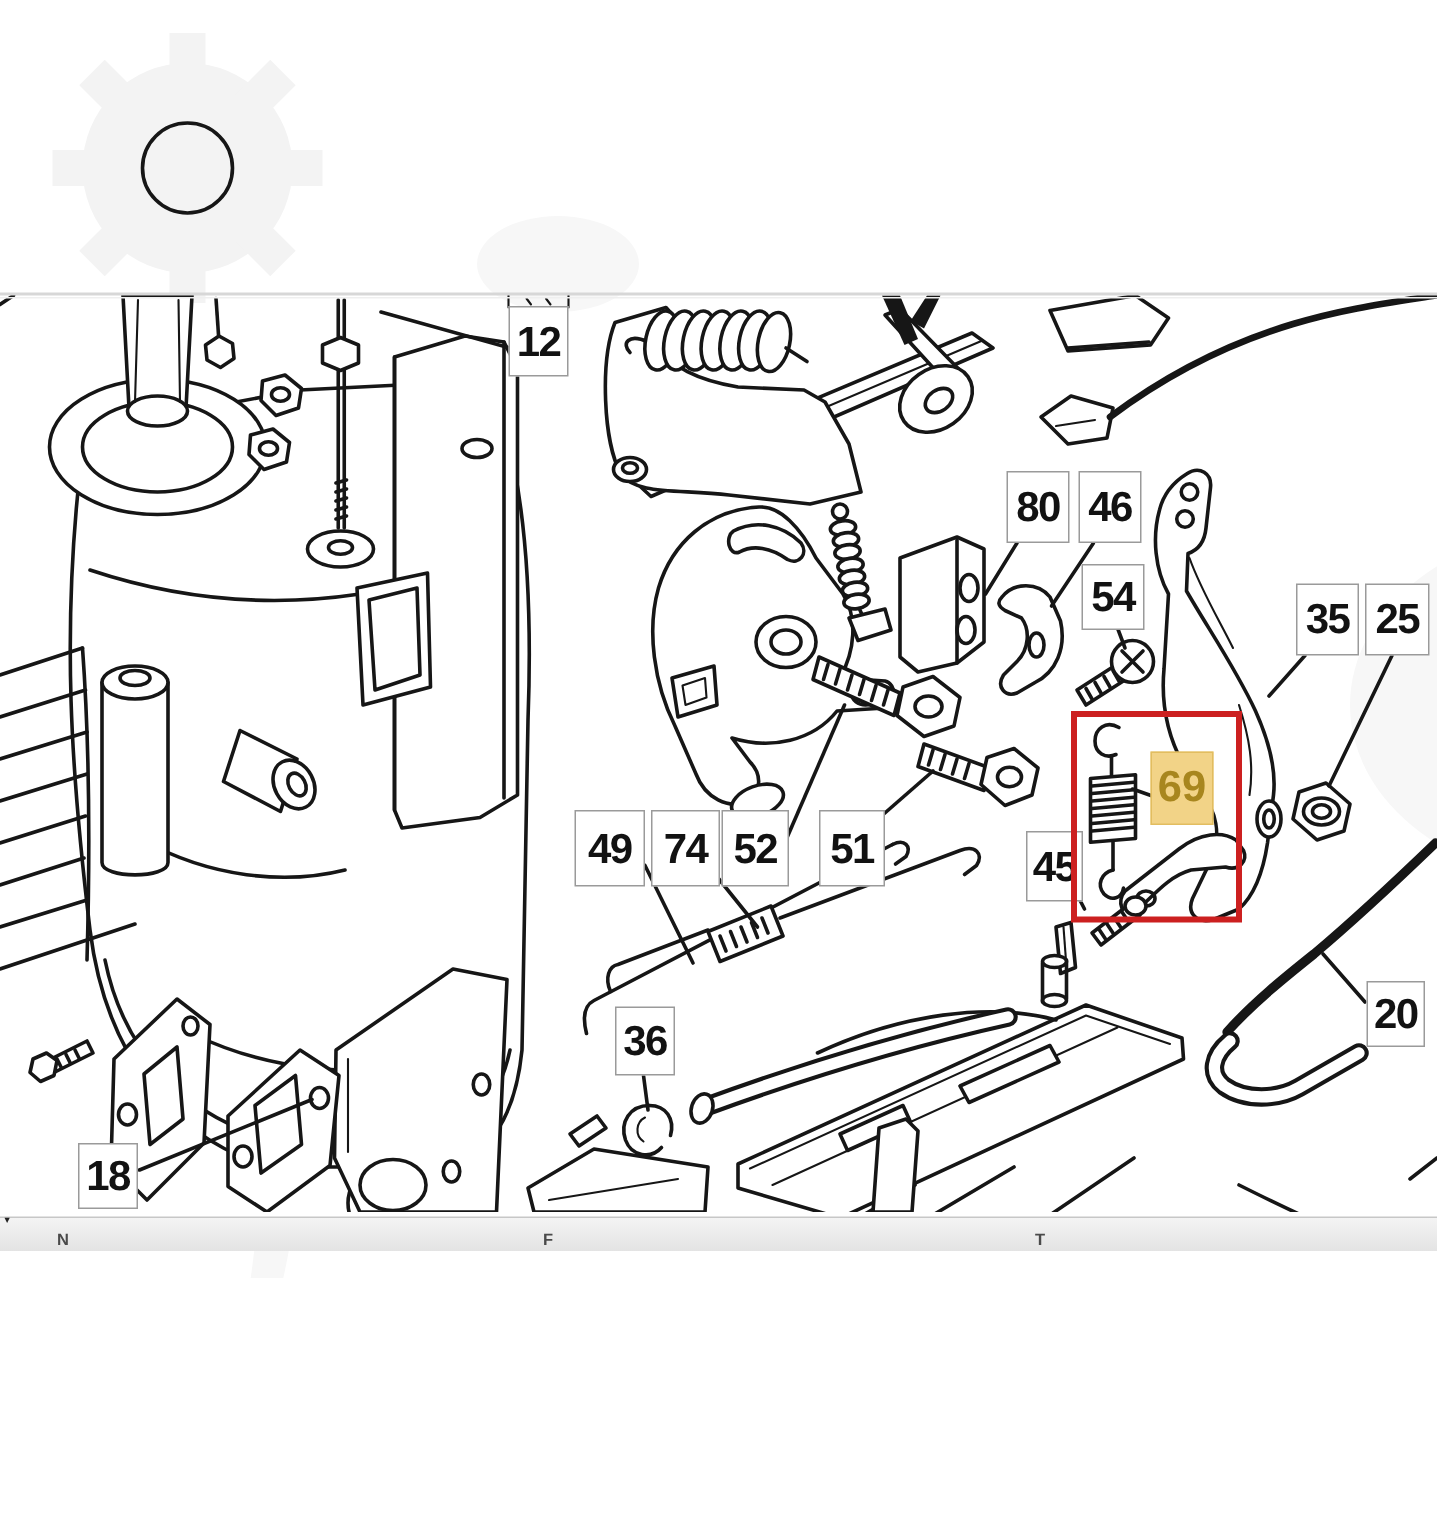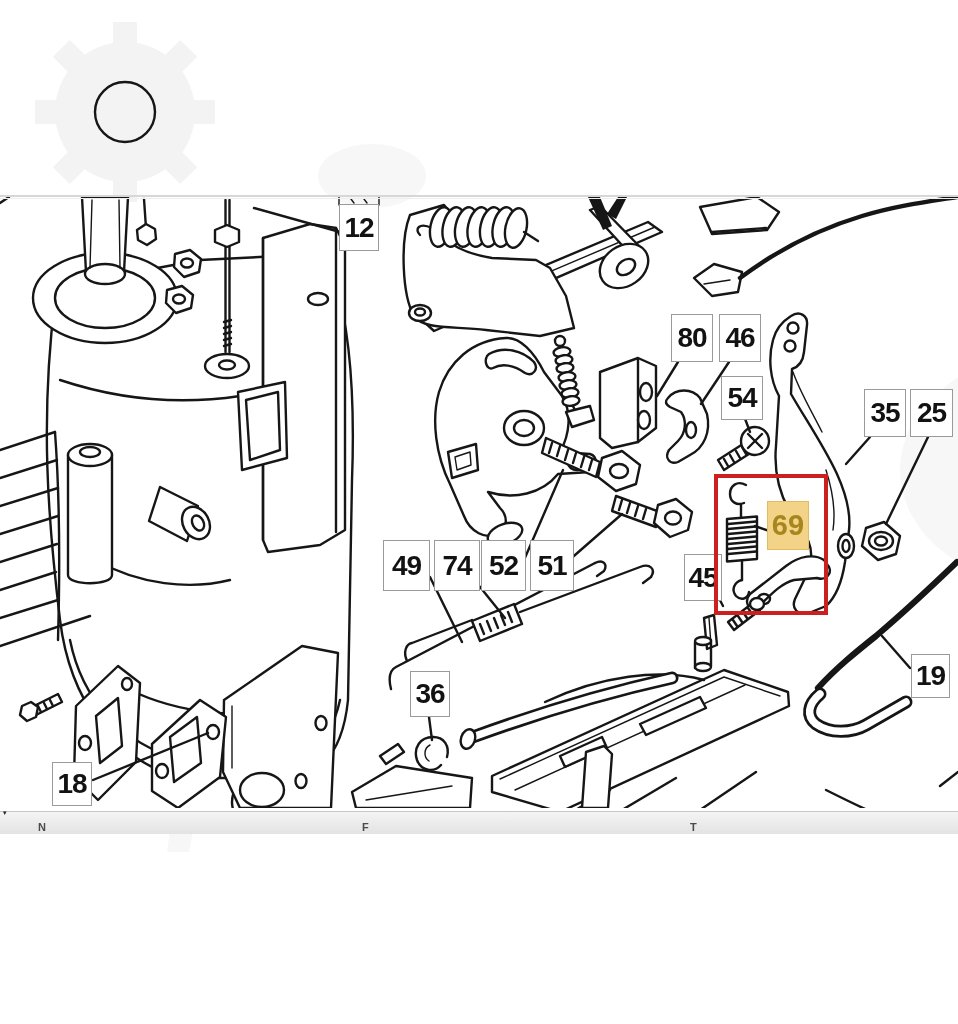--- a/index.html
+++ b/index.html
@@ -377,23 +377,23 @@
   <div class="lbl" style="left:339px;top:204px;width:40px;height:47px">12</div>
   <div class="lbl" style="left:671px;top:314px;width:42px;height:48px">80</div>
   <div class="lbl" style="left:719px;top:314px;width:42px;height:48px">46</div>
   <div class="lbl" style="left:721px;top:376px;width:42px;height:44px">54</div>
   <div class="lbl" style="left:864px;top:389px;width:42px;height:48px">35</div>
   <div class="lbl" style="left:910px;top:389px;width:43px;height:48px">25</div>
   <div class="lbl" style="left:684px;top:554px;width:38px;height:47px">45</div>
   <div class="lbl" style="left:383px;top:540px;width:47px;height:51px">49</div>
   <div class="lbl" style="left:434px;top:540px;width:46px;height:51px">74</div>
   <div class="lbl" style="left:481px;top:540px;width:45px;height:51px">52</div>
-  <div class="lbl" style="left:530px;top:540px;width:44px;height:51px">51</div>
+  <div class="lbl" style="left:546px;top:540px;width:44px;height:51px">51</div>
   <div class="lbl" style="left:410px;top:671px;width:40px;height:46px">36</div>
-  <div class="lbl" style="left:911px;top:654px;width:39px;height:44px">19</div>
+  <div class="lbl" style="left:911px;top:654px;width:39px;height:44px">20</div>
   <div class="lbl" style="left:52px;top:762px;width:40px;height:44px">18</div>
 
   <div id="sel-box"></div>
   <div id="sel-lbl">69</div>
 
   <div id="band">
     <div id="band-mark">▾</div>
     <span class="frag" style="left:38px">N</span>
     <span class="frag" style="left:362px">F</span>
     <span class="frag" style="left:690px">T</span>

